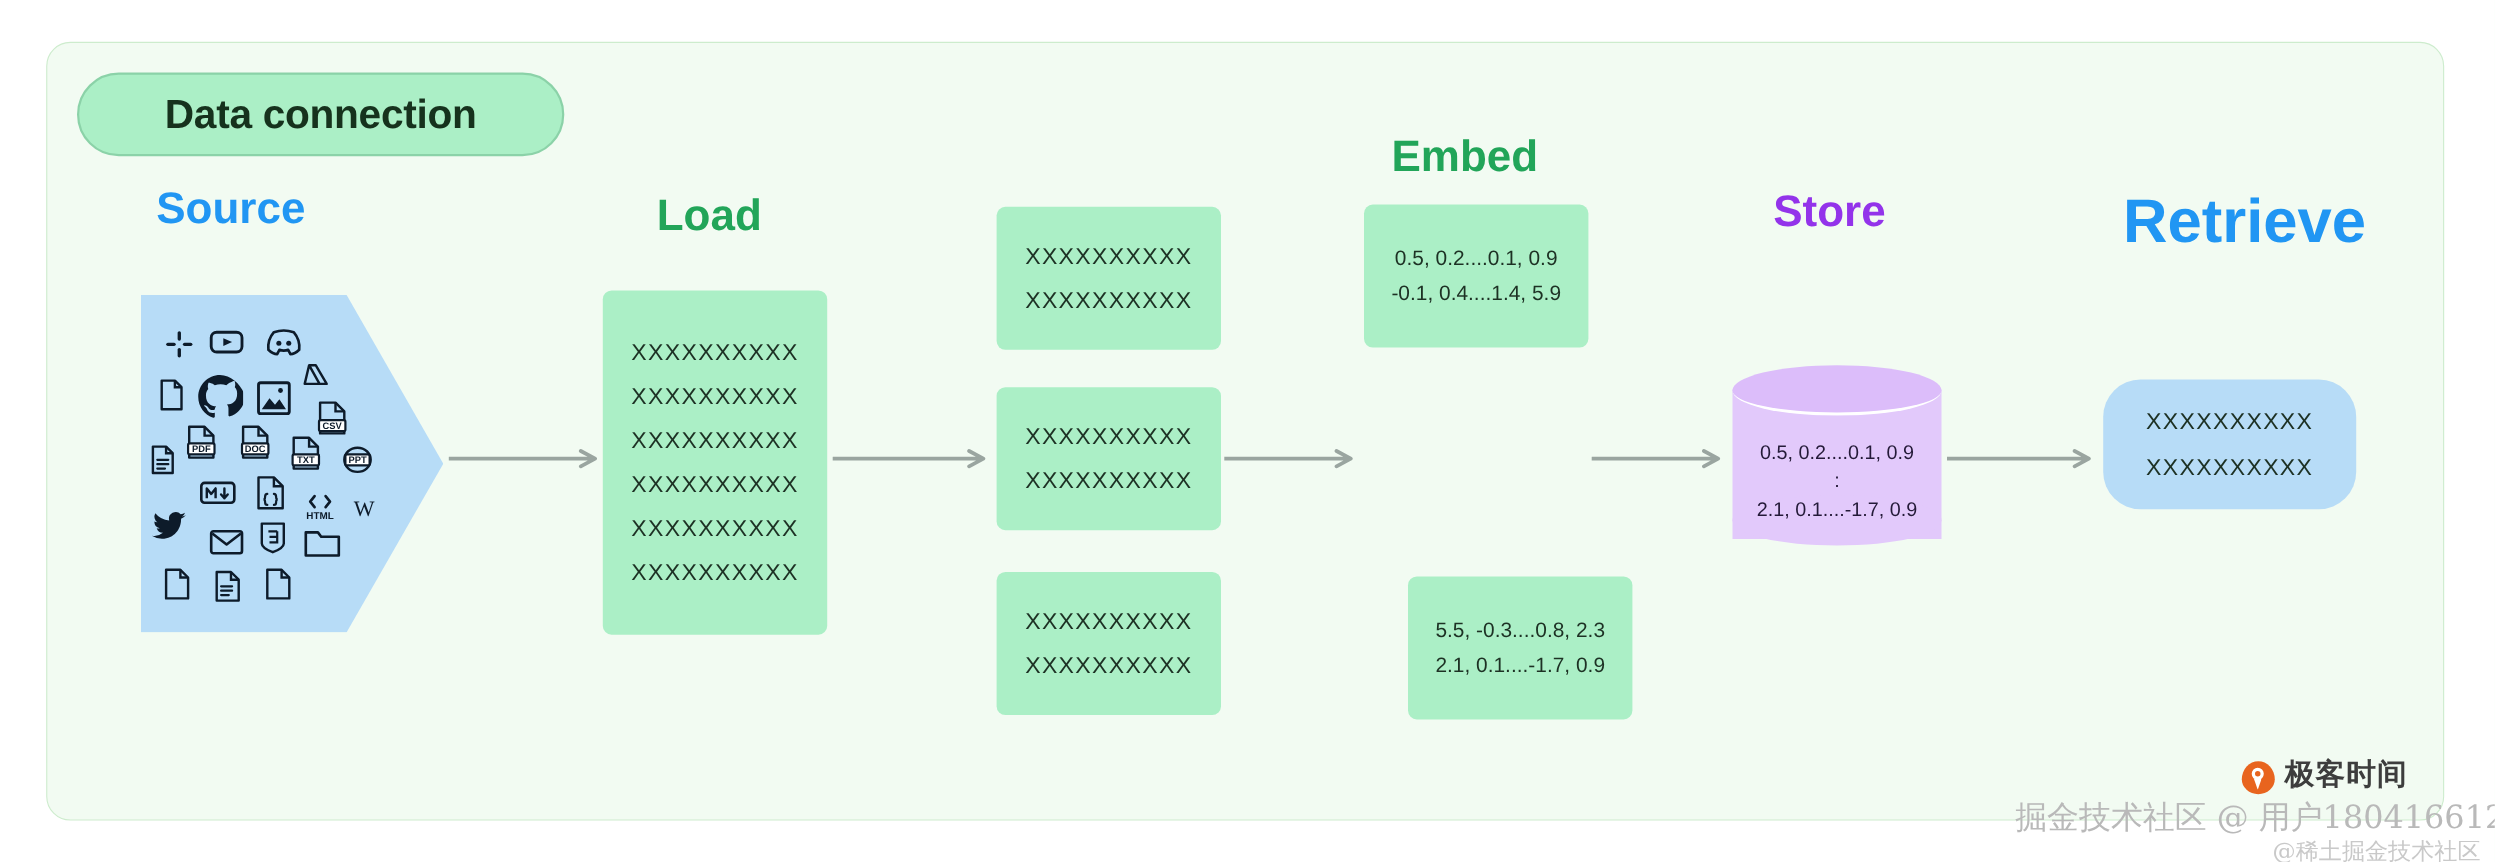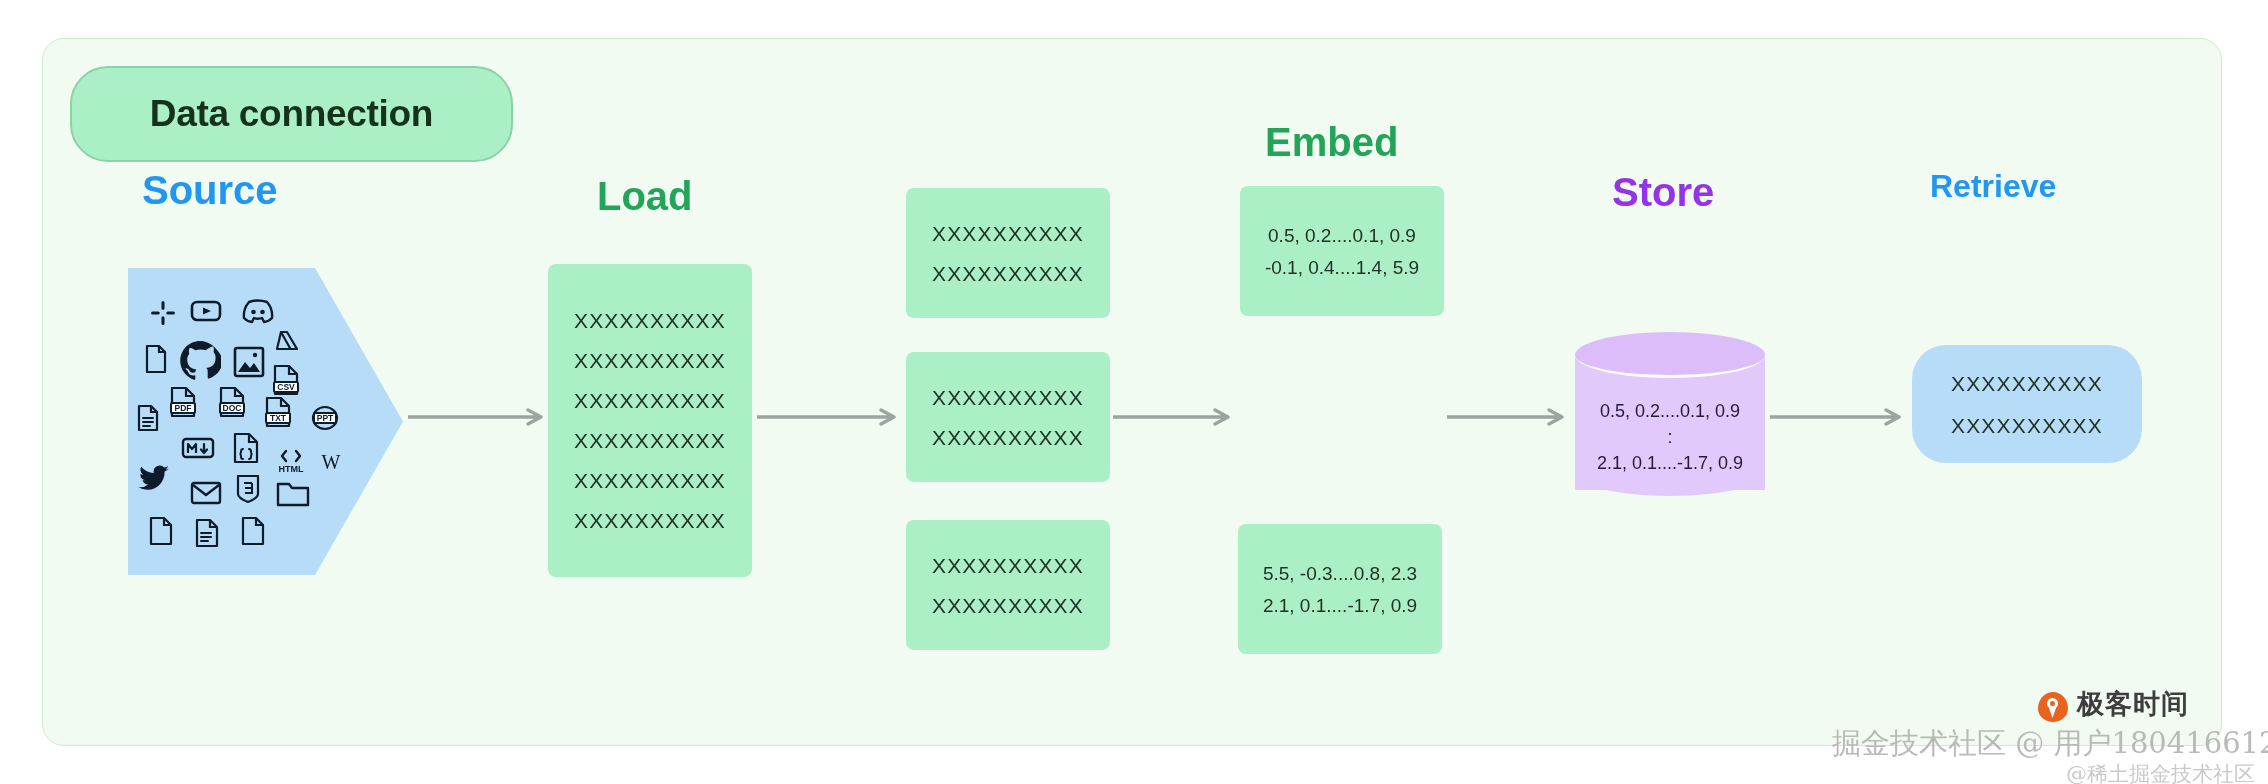--- a/index.html
+++ b/index.html
@@ -17,39 +17,39 @@
     width:2180px;height:708px;
     background:#f2fbf2;
     border:1.5px solid #cdeccd;
     border-radius:22px;
     box-sizing:border-box;
   }
 
   
   .badge{
     position:absolute;left:70px;top:66px;
-    width:443px;height:96px;
+    width:443px;height:76px;
     background:#abefc6;
     border:2px solid #8bd2a8;
     border-radius:38px;
     display:flex;align-items:center;justify-content:center;
     box-sizing:border-box;
   }
   .badge-label{
     font-size:37px;font-weight:bold;color:#16321d;letter-spacing:-0.3px;
   }
 
   
   .head{position:absolute;font-weight:bold;white-space:nowrap;}
   .head.source  {left:142px;top:168px;font-size:40px;color:#2196f3;}
   .head.load    {left:597px;top:174px;font-size:40px;color:#22a559;}
   .head.transform{left:900px;top:118px;font-size:40px;color:#22a559;}
   .head.embed   {left:1265px;top:120px;font-size:40px;color:#22a559;}
   .head.store   {left:1612px;top:170px;font-size:40px;color:#9333ea;}
-  .head.retrieve{left:1930px;top:168px;font-size:32px;color:#2196f3;}
+  .head.retrieve{left:1930px;top:168px;font-size:56px;color:#2196f3;}
 
   
   .source-shape{
     position:absolute;left:128px;top:268px;
     width:275px;height:307px;
     background:#b7dcf7;
     clip-path:polygon(0 0, 68% 0, 100% 50%, 68% 100%, 0 100%);
   }
   .icon-grid{
     position:absolute;left:0;top:0;width:275px;height:307px;
@@ -78,21 +78,21 @@
   
   .tr-box{width:204px;height:130px;gap:19px;}
   .tr1{left:906px;top:188px;}
   .tr2{left:906px;top:352px;}
   .tr3{left:906px;top:520px;}
 
   
   .em-box{width:204px;height:130px;gap:13px;}
   .em1{left:1240px;top:186px;}
   .em2{left:1240px;top:354px;}
-  .em3{left:1238px;top:524px;text-align:right;}
+  .em3{left:1280px;top:524px;text-align:right;}
   .em-box .vline{font-size:19px;color:#1d3124;line-height:1;white-space:nowrap;}
 
   
   .cyl{
     position:absolute;left:1575px;top:332px;
     width:190px;height:180px;
   }
   .cyl-body{
     position:absolute;left:0;top:22px;width:190px;height:136px;
     background:#e2c9fb;
@@ -224,21 +224,21 @@
           <path d="M5 26 L12 16 L17 22 L21 17 L27 26 Z" fill="#0d1b2a"></path>
           <circle cx="22" cy="9" r="2.2" fill="#0d1b2a"></circle>
         </svg>
       </span>
       <span class="ico" style="left:146px;top:62px;">
         <svg width="26" height="24" viewBox="0 0 26 24">
           <path d="M13 2 L23 19 L16.5 19 L7 2 Z M7 2 L3 19 L16.5 19 L20 19" fill="none" stroke="#0d1b2a" stroke-width="2.2" stroke-linejoin="round"></path>
         </svg>
       </span>
 
-      <span class="ico" style="left:144px;top:96px;">
+      <span class="ico" style="left:160px;top:96px;">
         <svg width="28" height="32" viewBox="0 0 28 32">
           <path d="M3 2 h14 l8 8 v20 h-22 Z" fill="none" stroke="#0d1b2a" stroke-width="2.2" stroke-linejoin="round"></path>
           <path d="M17 2 v8 h8" fill="none" stroke="#0d1b2a" stroke-width="2.2"></path>
           <rect x="2" y="18" width="24" height="10" rx="1.5" fill="#fff" stroke="#0d1b2a" stroke-width="2"></rect>
           <text x="14" y="26" font-size="8.5" font-weight="bold" text-anchor="middle" fill="#0d1b2a" font-family="'Liberation Sans',sans-serif">CSV</text>
         </svg>
       </span>
       <span class="ico" style="left:8px;top:136px;">
         <svg width="24" height="28" viewBox="0 0 24 28">
           <path d="M3 2 h12 l6 6 v18 h-18 Z" fill="none" stroke="#0d1b2a" stroke-width="2.2" stroke-linejoin="round"></path>

